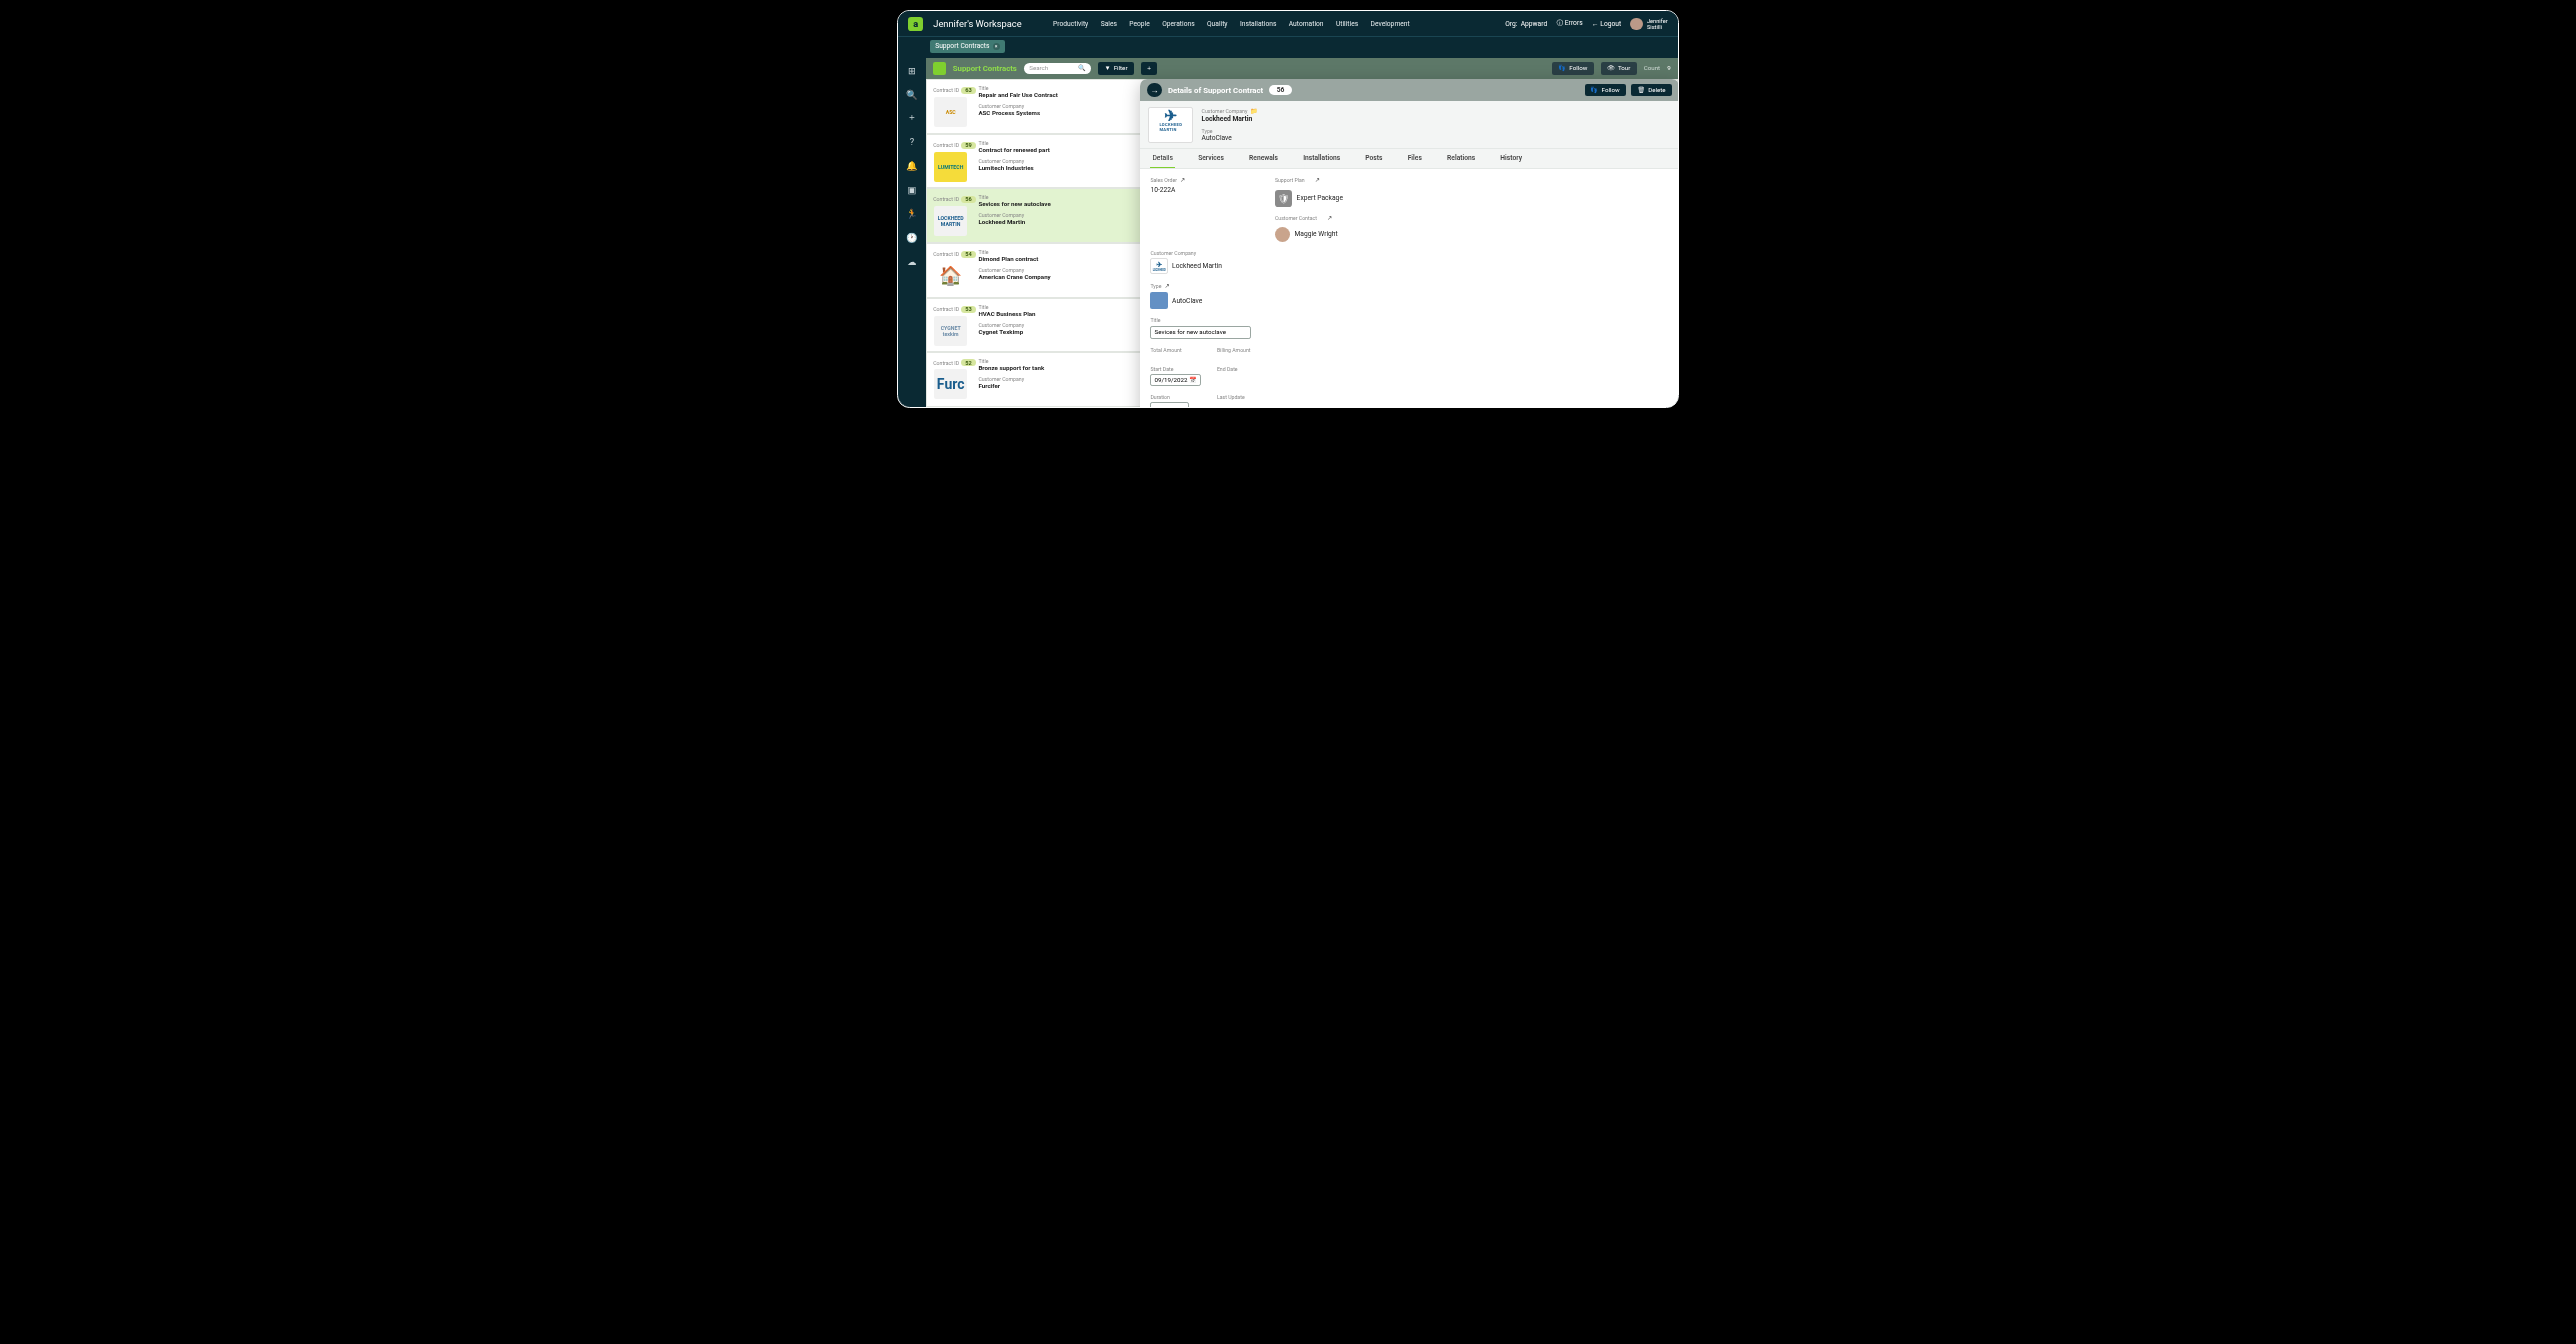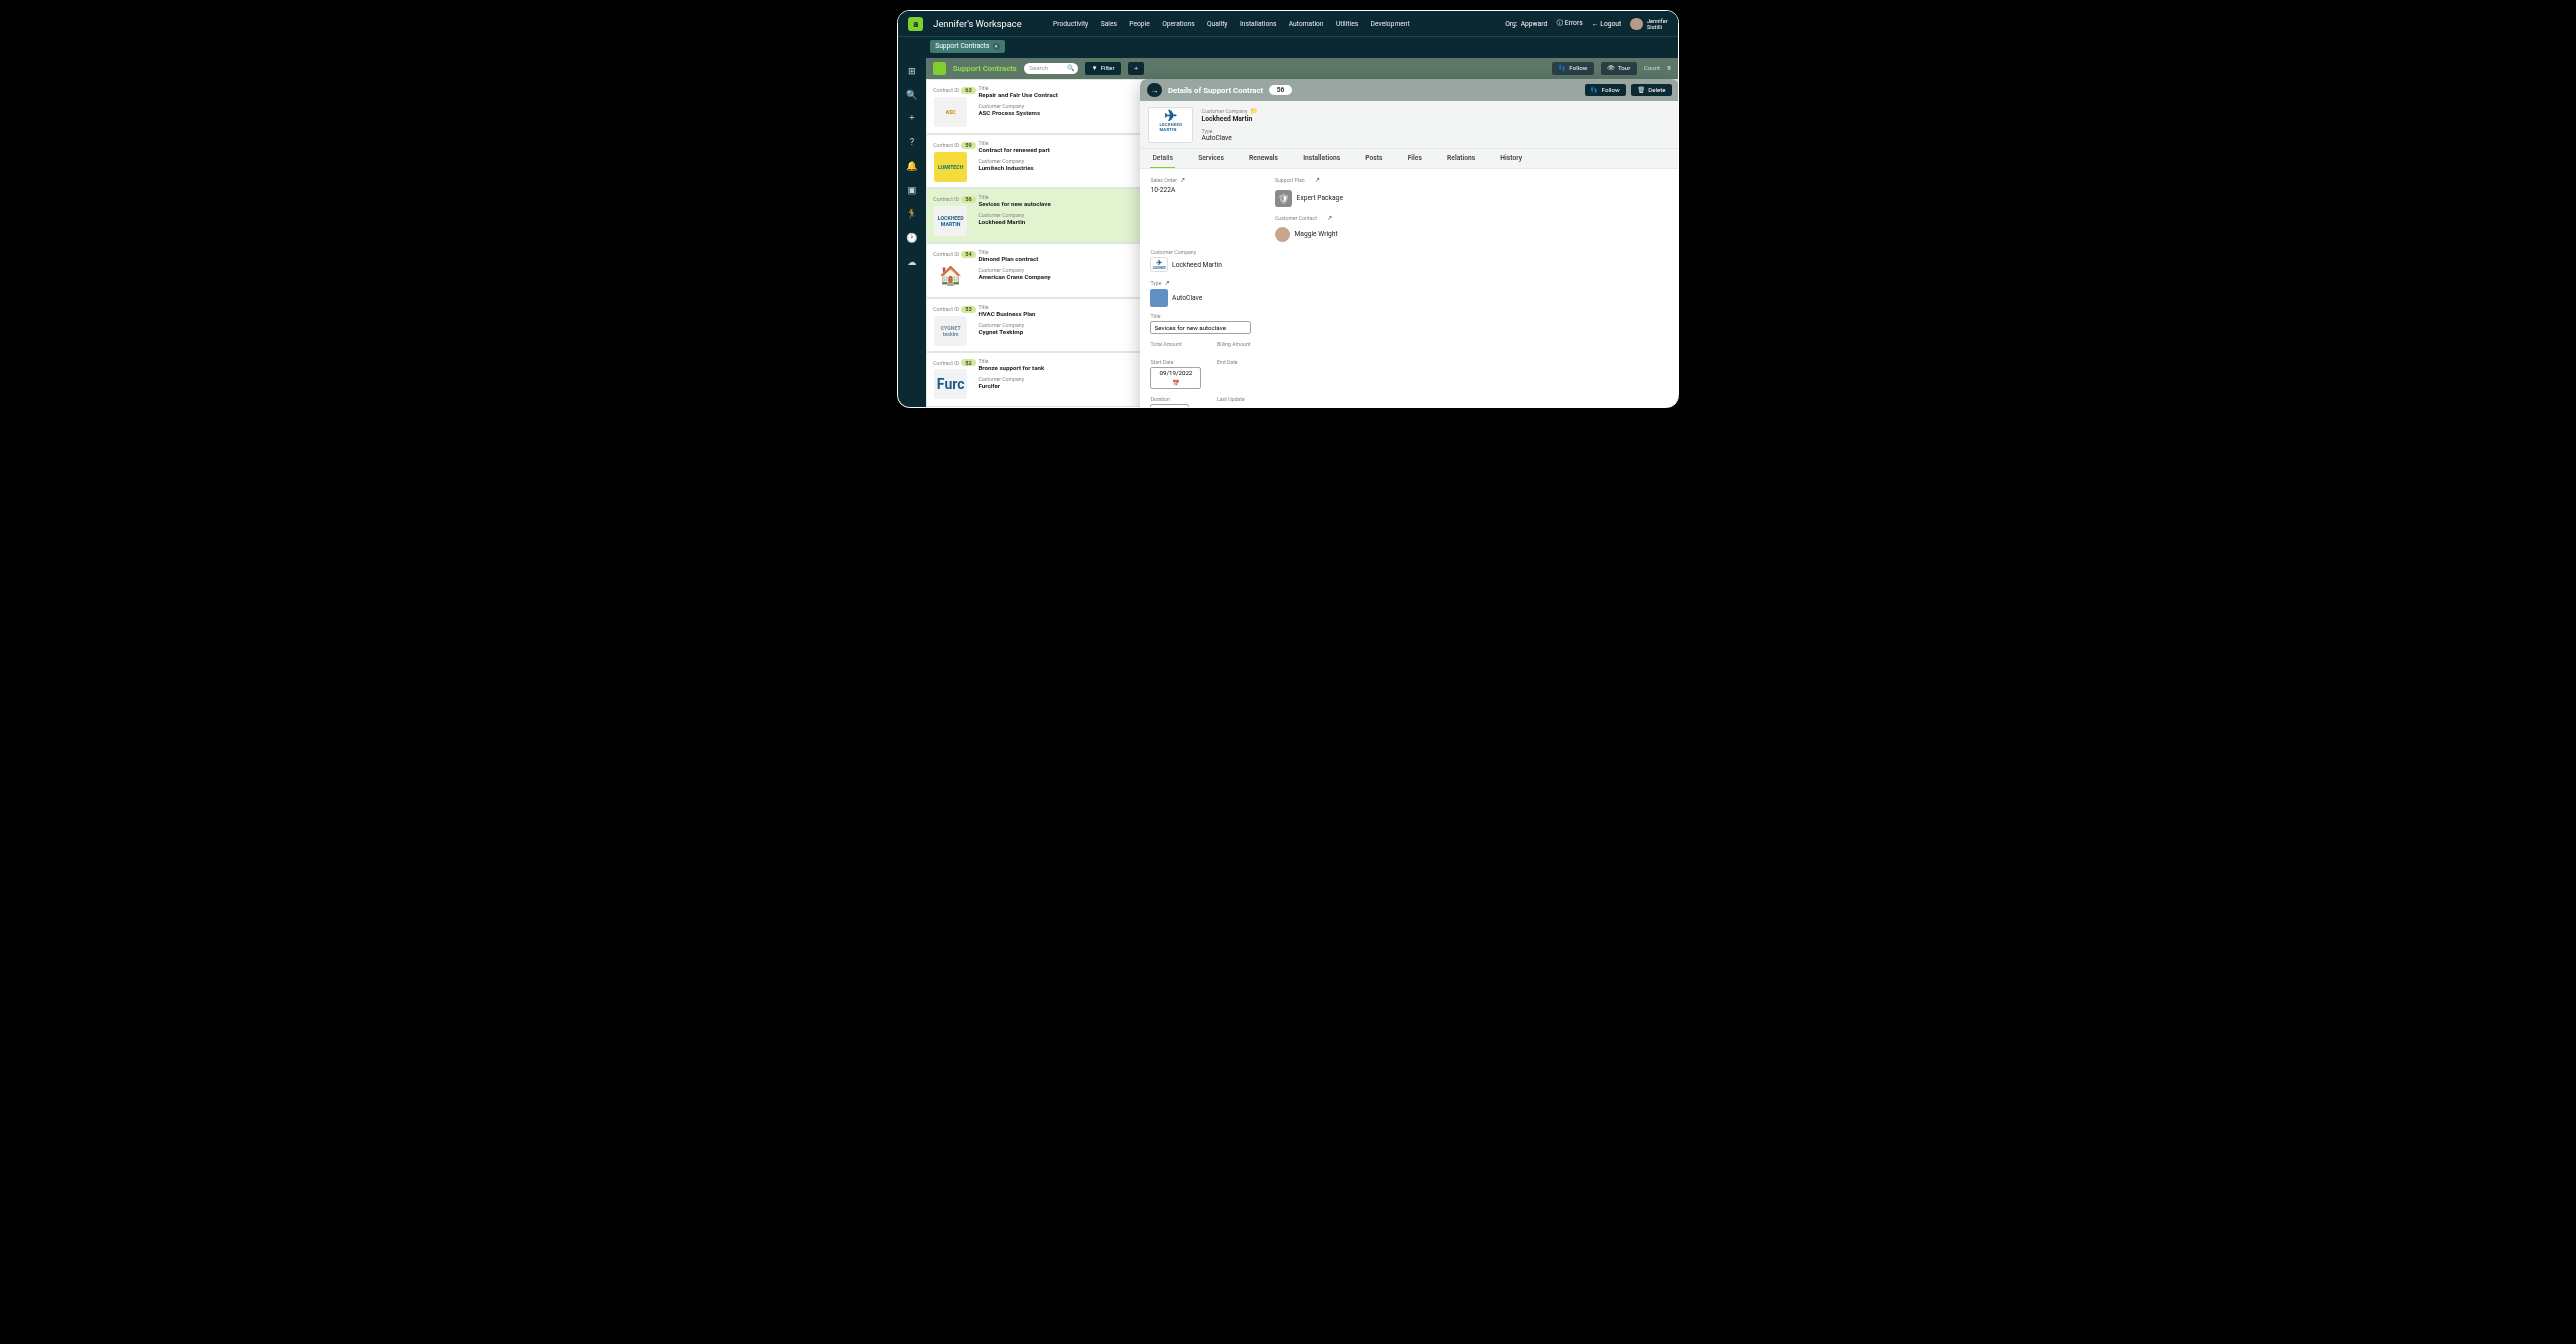--- a/index.html
+++ b/index.html
@@ -27,21 +27,21 @@
 .main { display: flex; background: #fff; min-height: 342px; position: relative; border-bottom-left-radius: 12.4px; border-bottom-right-radius: 12.4px; overflow: visible; }
 .rail { width: 28px; background: #0a2933; display: flex; flex-direction: column; align-items: center; gap: 13.5px; padding-top: 7.2px; color: #c9d4d8; border-bottom-left-radius: 12.4px; }
 .rail .ic { width: 10.4px; height: 10.4px; cursor: pointer; display: flex; align-items: center; justify-content: center; font-size: 9.3px; }
 
 .content { flex: 1; position: relative; background: #e9efe8; border-bottom-right-radius: 12.4px; }
 
 
 .listbar { background: #5d7868; color: #fff; display: flex; align-items: center; gap: 7.2px; padding: 4.1px 7.2px; font-size: 7.2px; }
 .listbar .app-ic { width: 12.4px; height: 12.4px; background: #7fcf2f; border-radius: 2.1px; }
 .listbar .title { color: #8fdc4a; font-weight: 700; font-size: 7.8px; }
-.searchbox { background: #fff; border-radius: 7.2px; padding: 1.6px 5.2px; display: flex; align-items: center; gap: 19px; color: #999; font-size: 6.2px; width: 54px; }
+.searchbox { background: #fff; border-radius: 7.2px; padding: 1.6px 5.2px; display: flex; align-items: center; gap: 19px; color: #999; font-size: 6.2px; width: 67px; }
 .tbtn { background: #0a2933; color: #fff; border-radius: 2.1px; padding: 2.1px 6.2px; font-size: 6.2px; display: inline-flex; align-items: center; gap: 3.1px; cursor: pointer; }
 .tbtn.dark { background: #2a3f45; }
 .listbar-right { margin-left: auto; display: flex; align-items: center; gap: 7.2px; font-size: 6.2px; }
 .count-lbl { color: #d0dcd6; }
 
 
 .cards { display: flex; flex-direction: column; }
 .card { background: #fff; border: 0.5px solid #e2e6e1; padding: 5.2px 7.2px; display: flex; gap: 7.2px; position: relative; }
 .card.selected { background: #e2f3d0; }
 .card .leftcol { width: 37px; display: flex; flex-direction: column; align-items: flex-start; gap: 2.1px; }
@@ -83,21 +83,21 @@
 .fval { font-size: 6.7px; color: #222; display: flex; align-items: center; gap: 4.1px; }
 .finput { border: 0.5px solid #9aa6a1; border-radius: 2.1px; padding: 1.6px 3.1px; font-size: 6.2px; width: 101px; }
 .finput.sm { width: 39px; }
 .sm-avatar { width: 15.5px; height: 15.5px; border-radius: 50%; background: #c9a48c; display: inline-block; }
 .sm-thumb { width: 17.6px; height: 17.6px; background: #6390c4; border-radius: 2.1px; display: inline-block; }
 .sm-badge { width: 17.6px; height: 17.6px; display: inline-flex; align-items: center; justify-content: center; background: #8a8a8a; color: #fff; border-radius: 3.1px; font-size: 9.3px; }
 .extlink { cursor: pointer; color: #444; font-size: 6.2px; }
 .folder-ic { color: #444; font-size: 6.2px; cursor: pointer; }
 
 .row2 { display: flex; gap: 15.5px; }
-.date-input { display: inline-flex; align-items: center; border: 0.5px solid #9aa6a1; border-radius: 2.1px; padding: 1px 3.1px; gap: 2.1px; font-size: 6.2px; flex-direction: column; }
+.date-input { display: inline-flex; align-items: center; border: 0.5px solid #9aa6a1; border-radius: 2.1px; padding: 1px 3.1px; gap: 2.1px; font-size: 6.2px; }
 .cal-ic { color: #7fcf2f; }
 </style>
 </head>
 <body>
 
 <div class="frame">
 
   <div class="topbar">
     <div class="logo">a</div>
     <div class="ws-title">Jennifer's Workspace</div>

